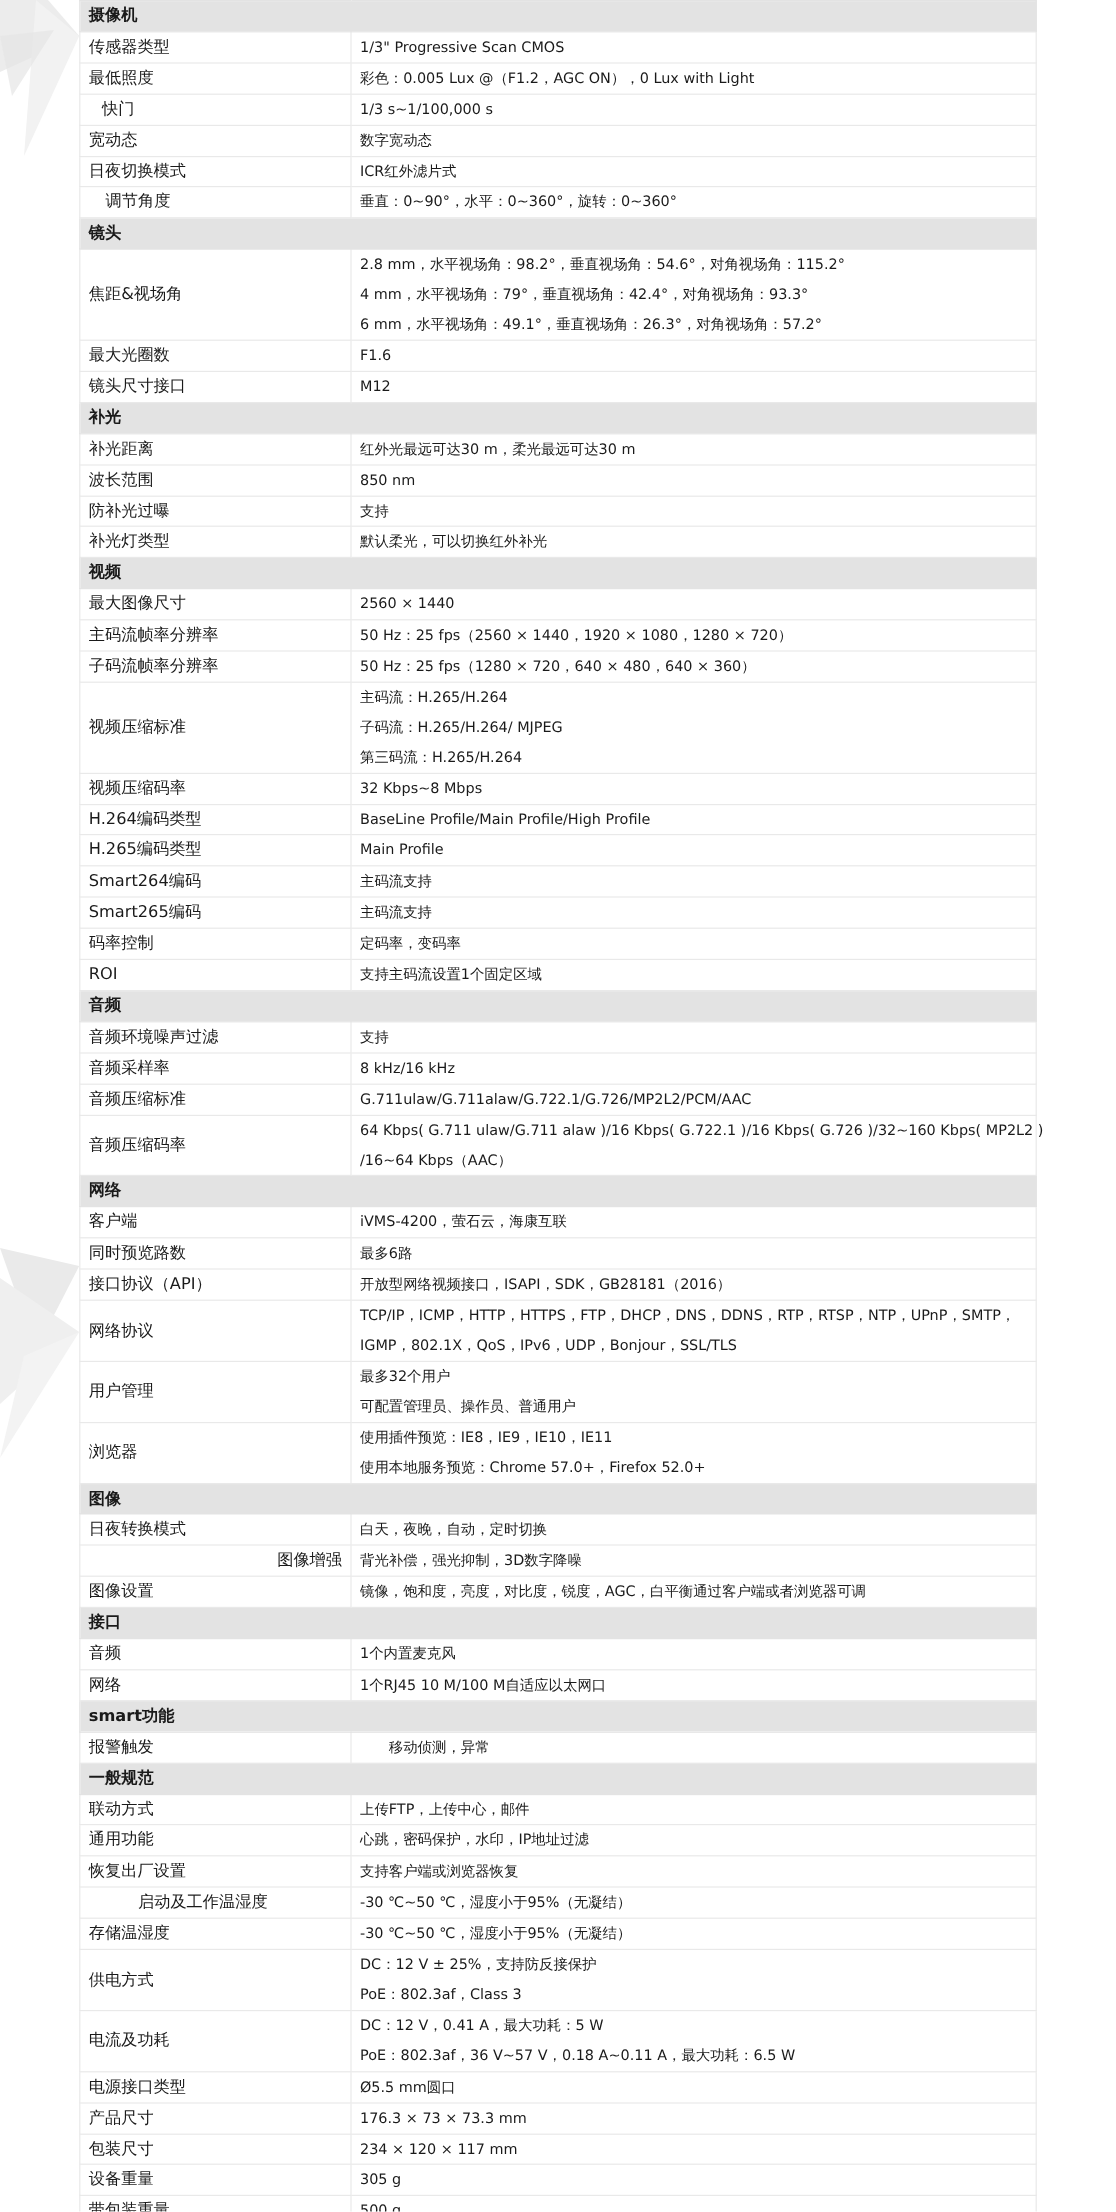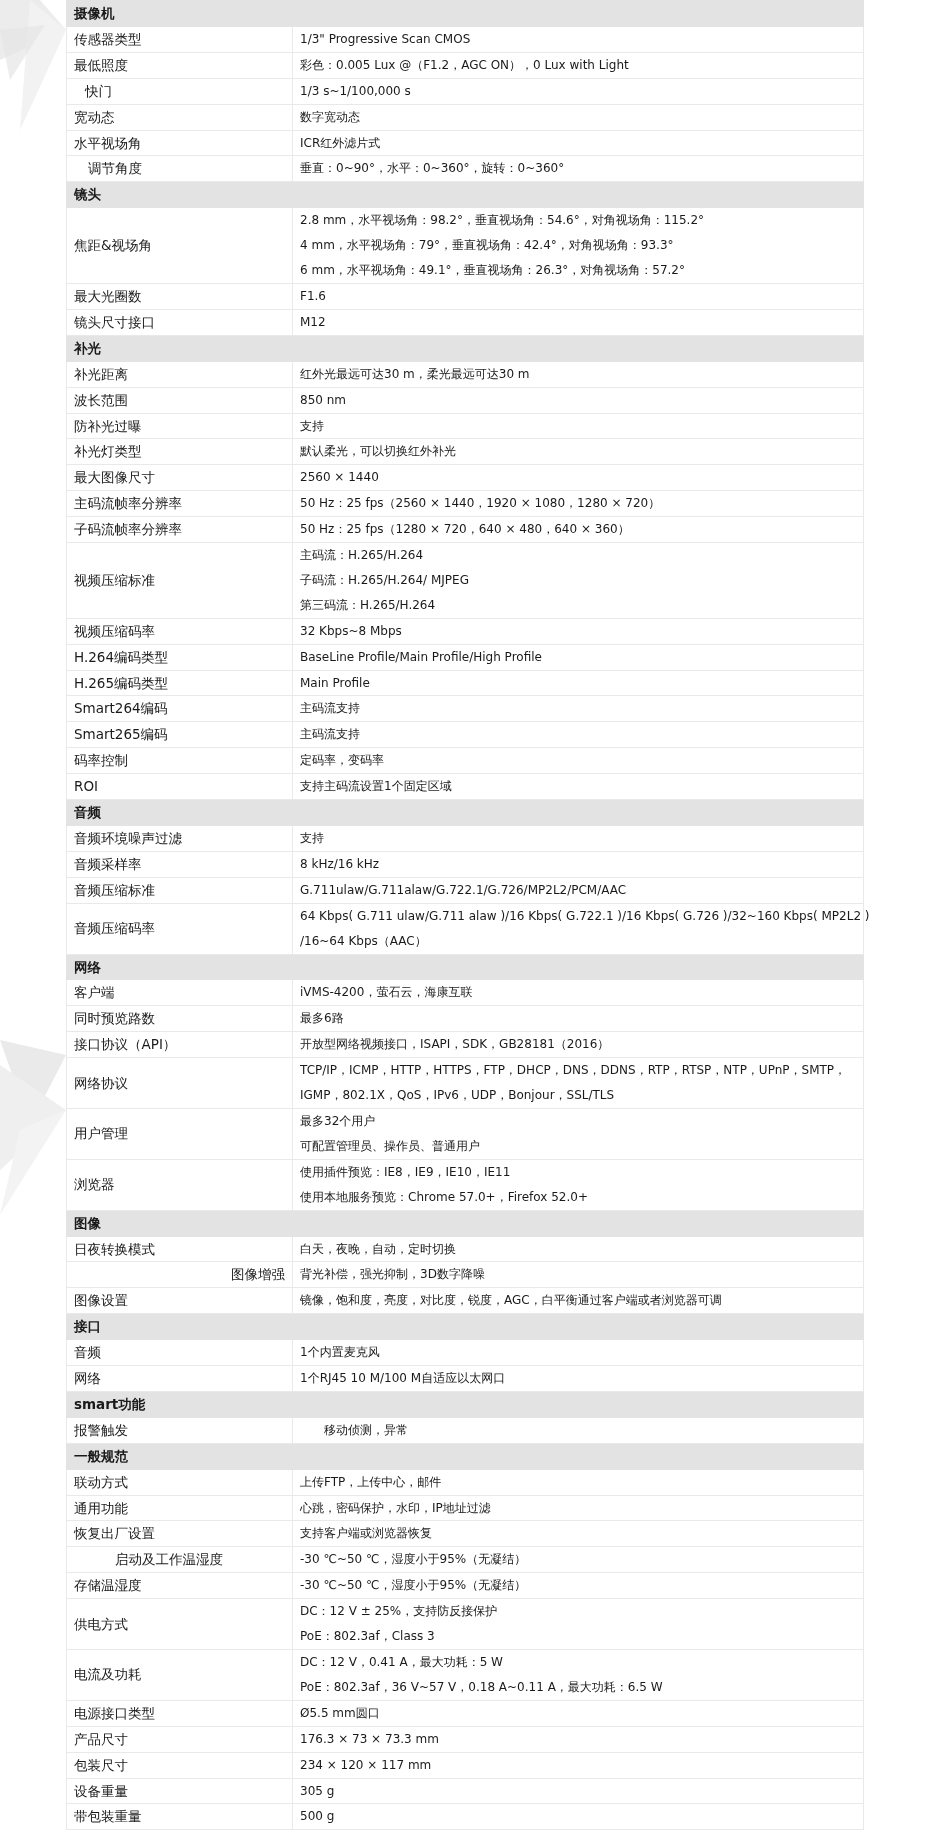--- a/index.html
+++ b/index.html
@@ -60,21 +60,21 @@
           <span class="vline">1/3 s~1/100,000 s</span>
         </td>
       </tr>
       <tr class="item">
         <td class="label" style="height: 24.9px;">宽动态</td>
         <td class="value" style="height: 24.9px;">
           <span class="vline">数字宽动态</span>
         </td>
       </tr>
       <tr class="item">
-        <td class="label" style="height: 24.9px;">水平视场角</td>
+        <td class="label" style="height: 24.9px;">日夜切换模式</td>
         <td class="value" style="height: 24.9px;">
           <span class="vline">ICR红外滤片式</span>
         </td>
       </tr>
       <tr class="item">
         <td class="label" style="height: 24.9px; padding-left: 21px;">调节角度</td>
         <td class="value" style="height: 24.9px;">
           <span class="vline">垂直：0~90°，水平：0~360°，旋转：0~360°</span>
         </td>
       </tr>
@@ -121,20 +121,23 @@
         <td class="value" style="height: 24.9px;">
           <span class="vline">支持</span>
         </td>
       </tr>
       <tr class="item">
         <td class="label" style="height: 24.9px;">补光灯类型</td>
         <td class="value" style="height: 24.9px;">
           <span class="vline">默认柔光，可以切换红外补光</span>
         </td>
       </tr>
+      <tr class="section">
+        <td colspan="2">视频</td>
+      </tr>
       <tr class="item">
         <td class="label" style="height: 24.9px;">最大图像尺寸</td>
         <td class="value" style="height: 24.9px;">
           <span class="vline">2560 × 1440</span>
         </td>
       </tr>
       <tr class="item">
         <td class="label" style="height: 24.9px;">主码流帧率分辨率</td>
         <td class="value" style="height: 24.9px;">
           <span class="vline">50 Hz：25 fps（2560 × 1440，1920 × 1080，1280 × 720）</span>

